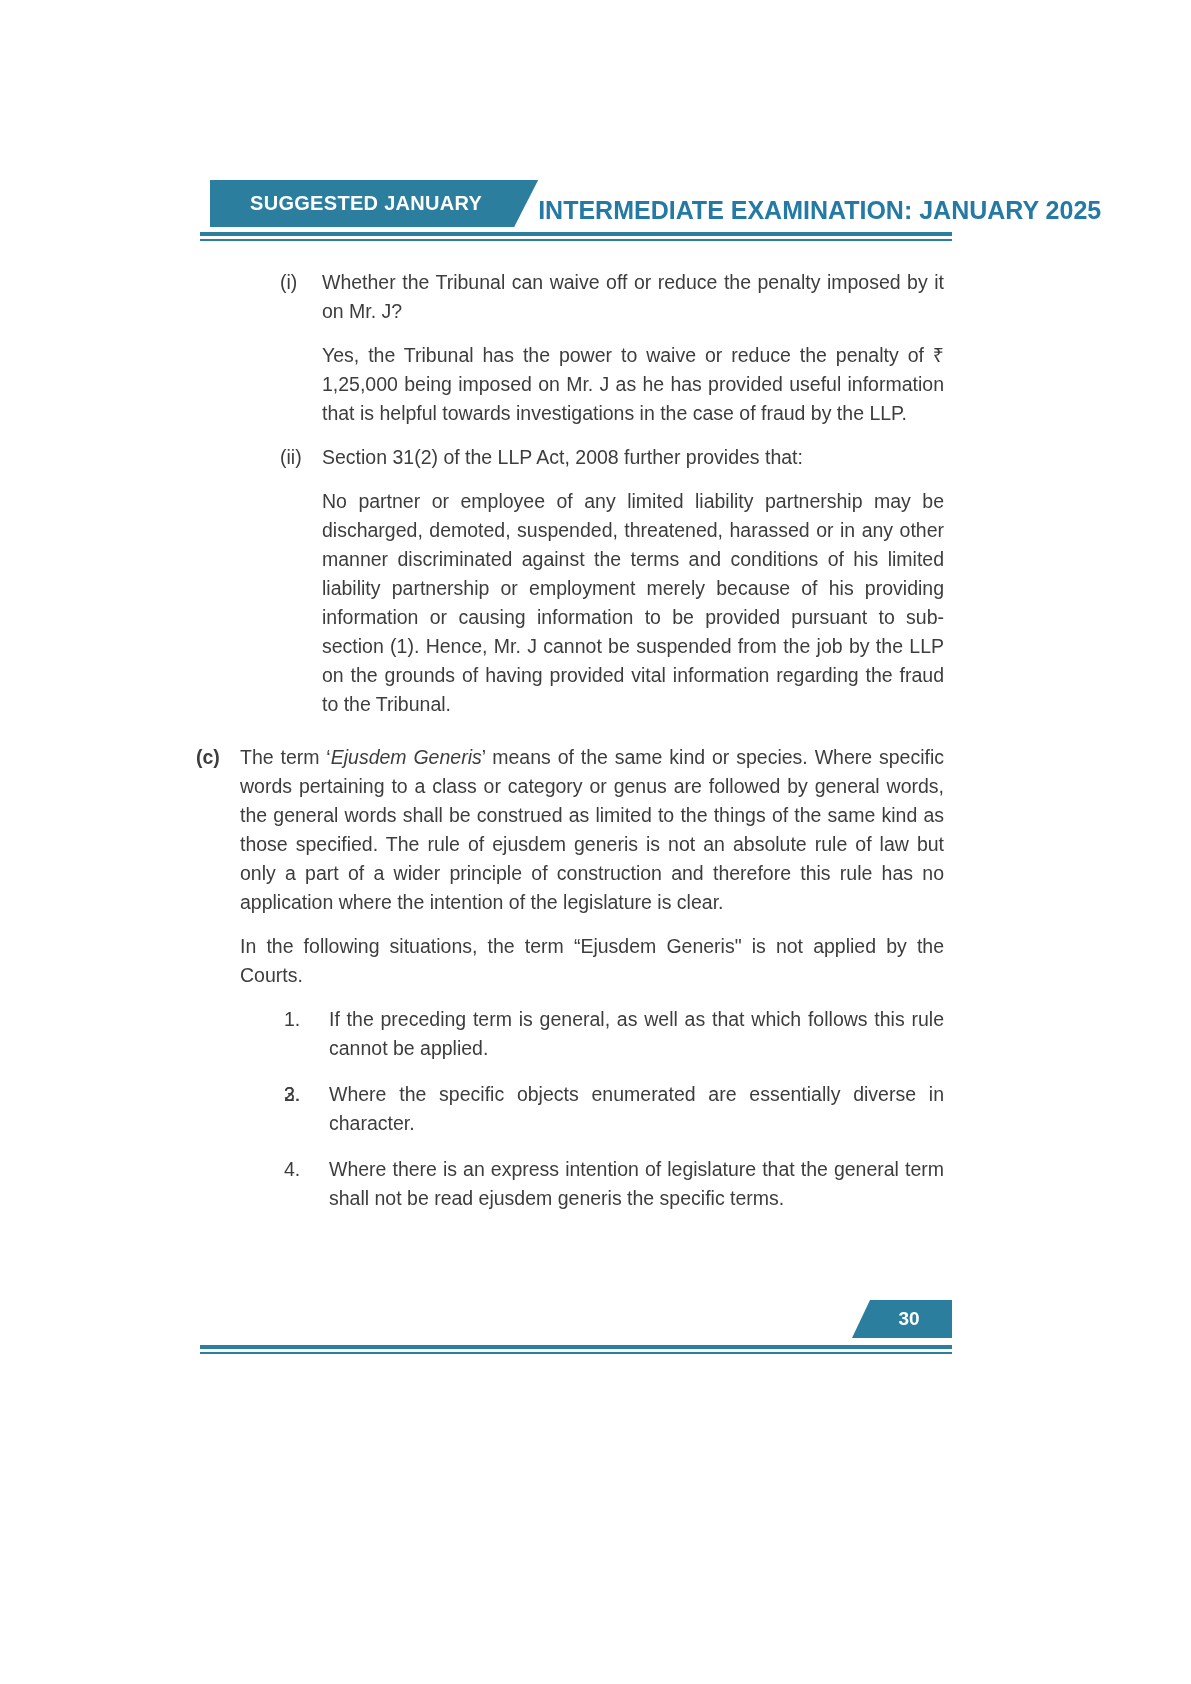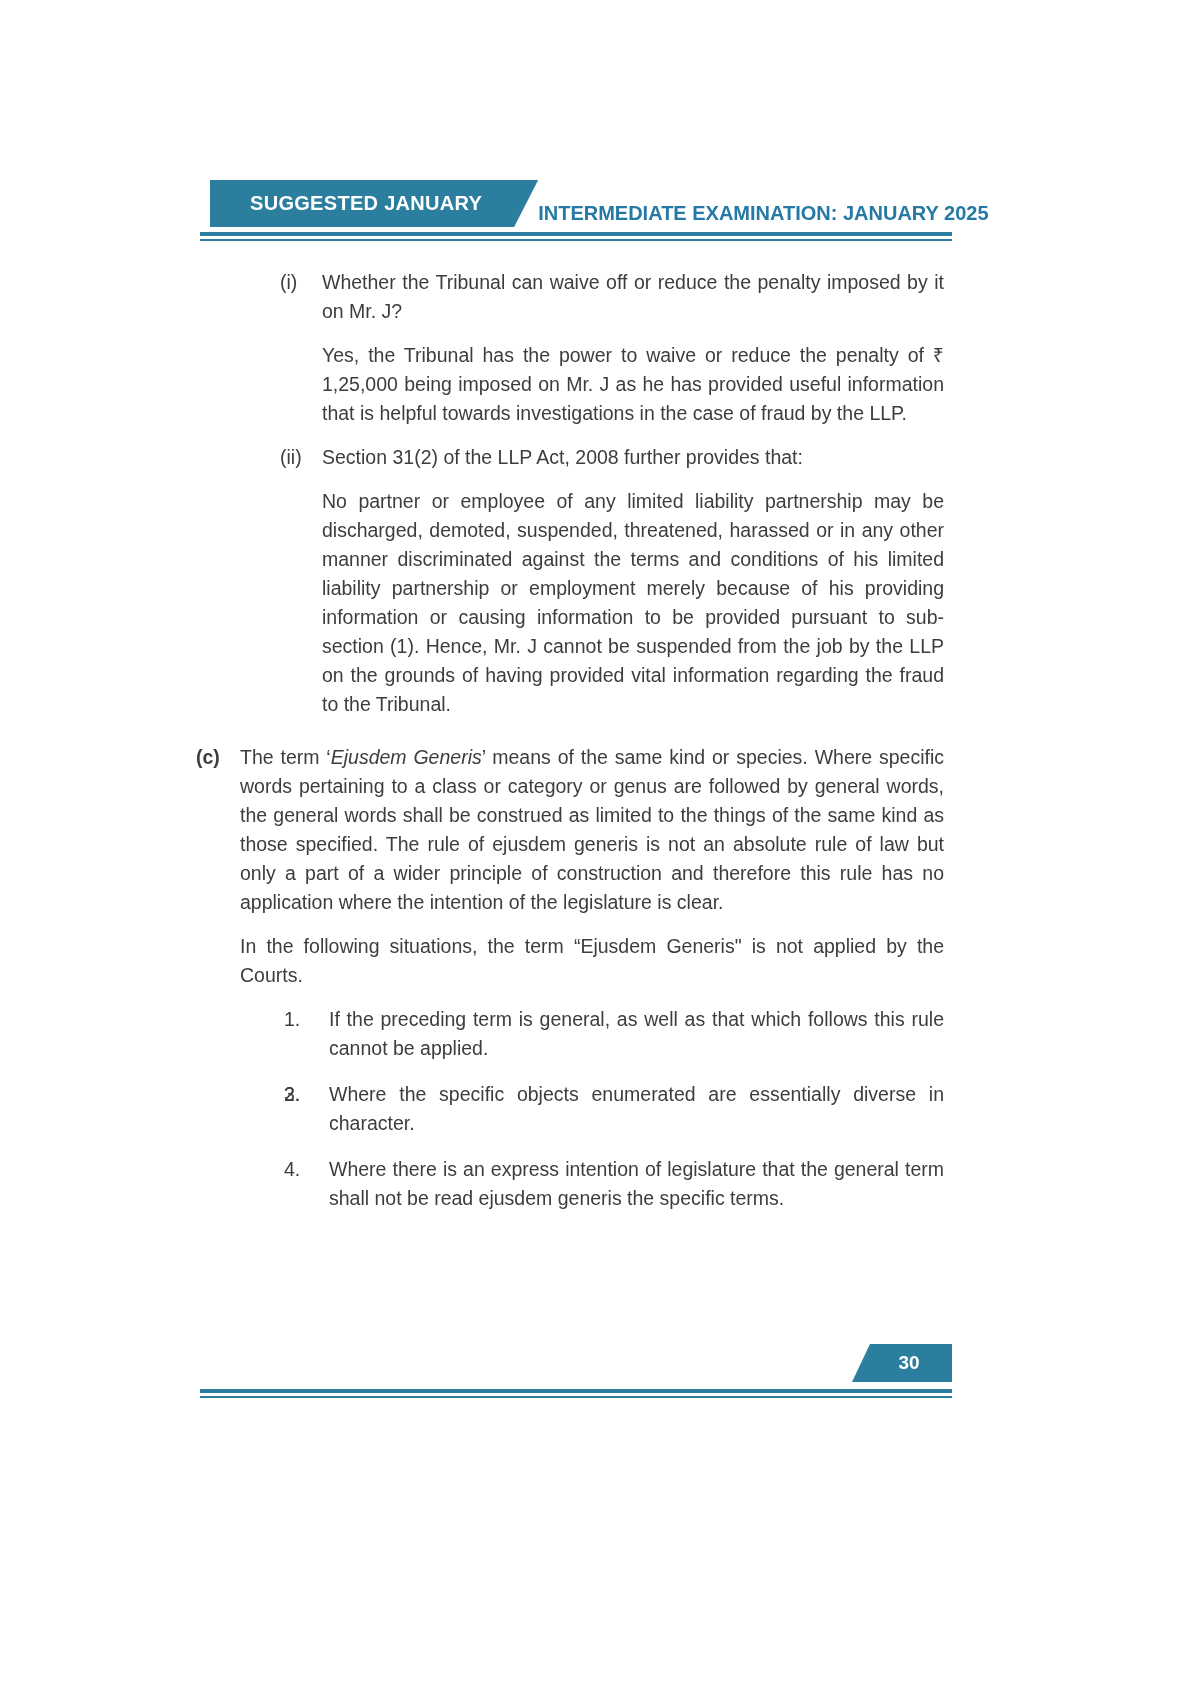--- a/index.html
+++ b/index.html
@@ -29,21 +29,21 @@
     font-size: 20px;
     letter-spacing: 0.3px;
     padding: 12px 56px 12px 40px;
     margin-left: 10px;
     clip-path: polygon(0 0, 100% 0, calc(100% - 24px) 100%, 0 100%);
     white-space: nowrap;
   }
   .exam-title {
     color: #2579a5;
     font-weight: bold;
-    font-size: 20px;
+    font-size: 25px;
     padding-bottom: 2px;
     white-space: nowrap;
   }
   .rule-thick { height: 4px; background: #2b7e9d; }
   .rule-thin  { height: 2px; background: #2b7e9d; margin-top: 3px; }
 
   
   .content {
     position: absolute;
     top: 268px;
@@ -60,21 +60,21 @@
 
   .c-block { position: relative; padding-left: 44px; margin-top: 24px; }
   .c-block .marker { position: absolute; left: 0; top: 0; font-weight: bold; }
 
   .list-item { position: relative; padding-left: 89px; margin-bottom: 17px; }
   .list-item .num { position: absolute; left: 44px; top: 0; }
 
   .italic { font-style: italic; }
 
   
-  .footer { position: absolute; left: 200px; top: 1344px; width: 752px; }
+  .footer { position: absolute; left: 200px; top: 1300px; width: 752px; }
   .page-num {
     margin-left: auto;
     width: 100px;
     box-sizing: border-box;
     background: #2b7e9d;
     color: #ffffff;
     font-weight: bold;
     font-size: 19px;
     text-align: center;
     padding: 8px 0 8px 14px;

